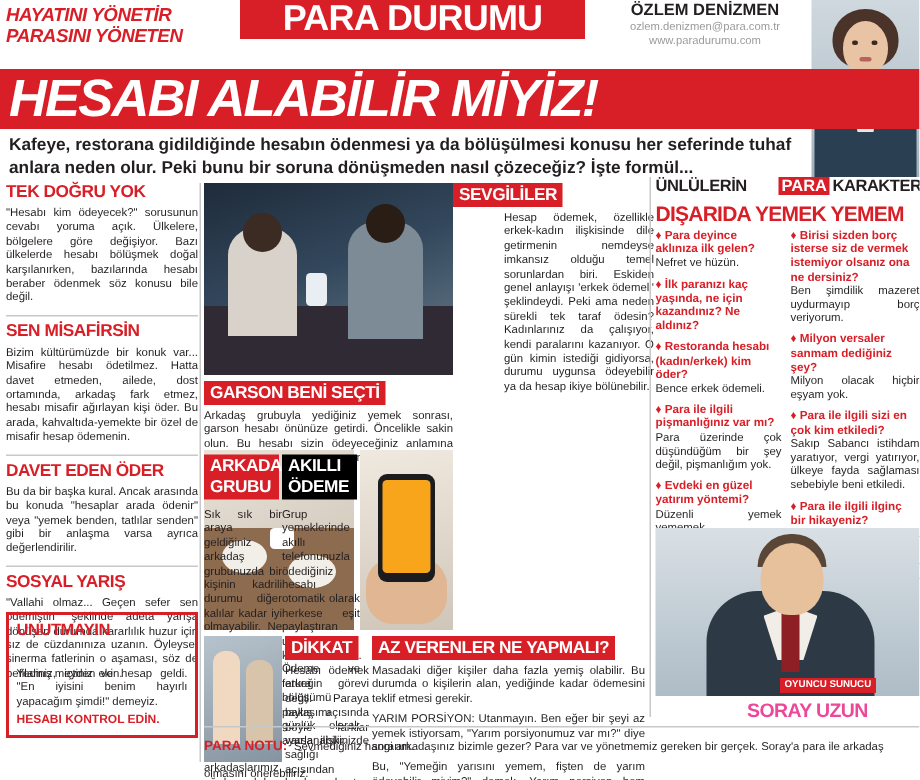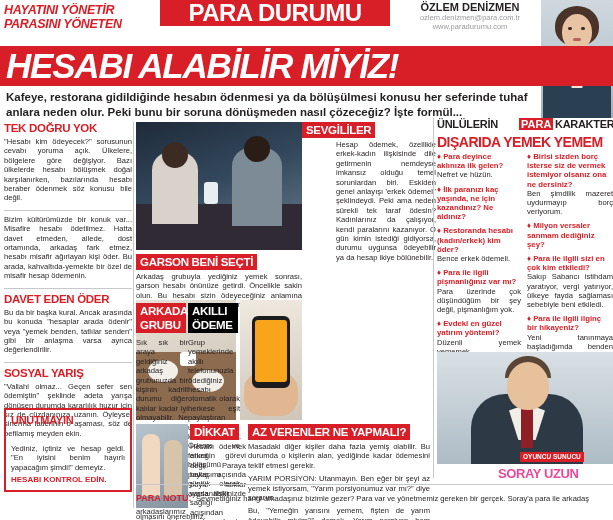--- a/index.html
+++ b/index.html
@@ -210,20 +210,21 @@
   <div class="headline">HESABI ALABİLİR MİYİZ!</div>
   <div class="deck">Kafeye, restorana gidildiğinde hesabın ödenmesi ya da bölüşülmesi konusu her seferinde tuhaf anlara neden olur. Peki bunu bir soruna dönüşmeden nasıl çözeceğiz? İşte formül...</div>
 
   <div class="col1">
     <div class="blk">
       <div class="sechead">TEK DOĞRU YOK</div>
       <div class="body-txt">"Hesabı kim ödeyecek?" sorusunun cevabı yoruma açık. Ülkelere, bölgelere göre değişiyor. Bazı ülkelerde hesabı bölüşmek doğal karşılanırken, bazılarında hesabı beraber ödenmek söz konusu bile değil.</div>
     </div>
     <div class="rule"></div>
     <div class="blk">
+      <div class="sechead">SEN MİSAFİRSİN</div>
       <div class="body-txt">Bizim kültürümüzde bir konuk var... Misafire hesabı ödetilmez. Hatta davet etmeden, ailede, dost ortamında, arkadaş fark etmez, hesabı misafir ağırlayan kişi öder. Bu arada, kahvaltıda-yemekte bir özel de misafir hesap ödemenin.</div>
     </div>
     <div class="rule"></div>
     <div class="blk">
       <div class="sechead">DAVET EDEN ÖDER</div>
       <div class="body-txt">Bu da bir başka kural. Ancak arasında bu konuda "hesaplar arada ödenir" veya "yemek benden, tatlılar senden" gibi bir anlaşma varsa ayrıca değerlendirilir.</div>
     </div>
     <div class="rule"></div>
     <div class="blk">
       <div class="sechead">SOSYAL YARIŞ</div>
@@ -327,20 +328,21 @@
       </div>
   </div>
 
   <div class="col4b">
     <div class="qa">
         <div class="q">♦ Birisi sizden borç isterse siz de vermek istemiyor olsanız ona ne dersiniz?</div>
         <div class="a">Ben şimdilik mazeret uydurmayıp borç veriyorum.</div>
       </div>
     <div class="qa">
         <div class="q">♦ Milyon versaler sanmam dediğiniz şey?</div>
+        <div class="a">Milyon olacak hiçbir eşyam yok.</div>
       </div>
     <div class="qa">
         <div class="q">♦ Para ile ilgili sizi en çok kim etkiledi?</div>
         <div class="a">Sakıp Sabancı istihdam yaratıyor, vergi yatırıyor, ülkeye fayda sağlaması sebebiyle beni etkiledi.</div>
       </div>
     <div class="qa">
         <div class="q">♦ Para ile ilgili ilginç bir hikayeniz?</div>
         <div class="a">Yeni tanınmaya başladığımda benden hesap almazlardı. Buna güvenip bir işin yanımda para olmadan çıktım, hesap geldi para ödedim. Arkadaşım cebimde kadar yürüdü.</div>
       </div>
   </div>

